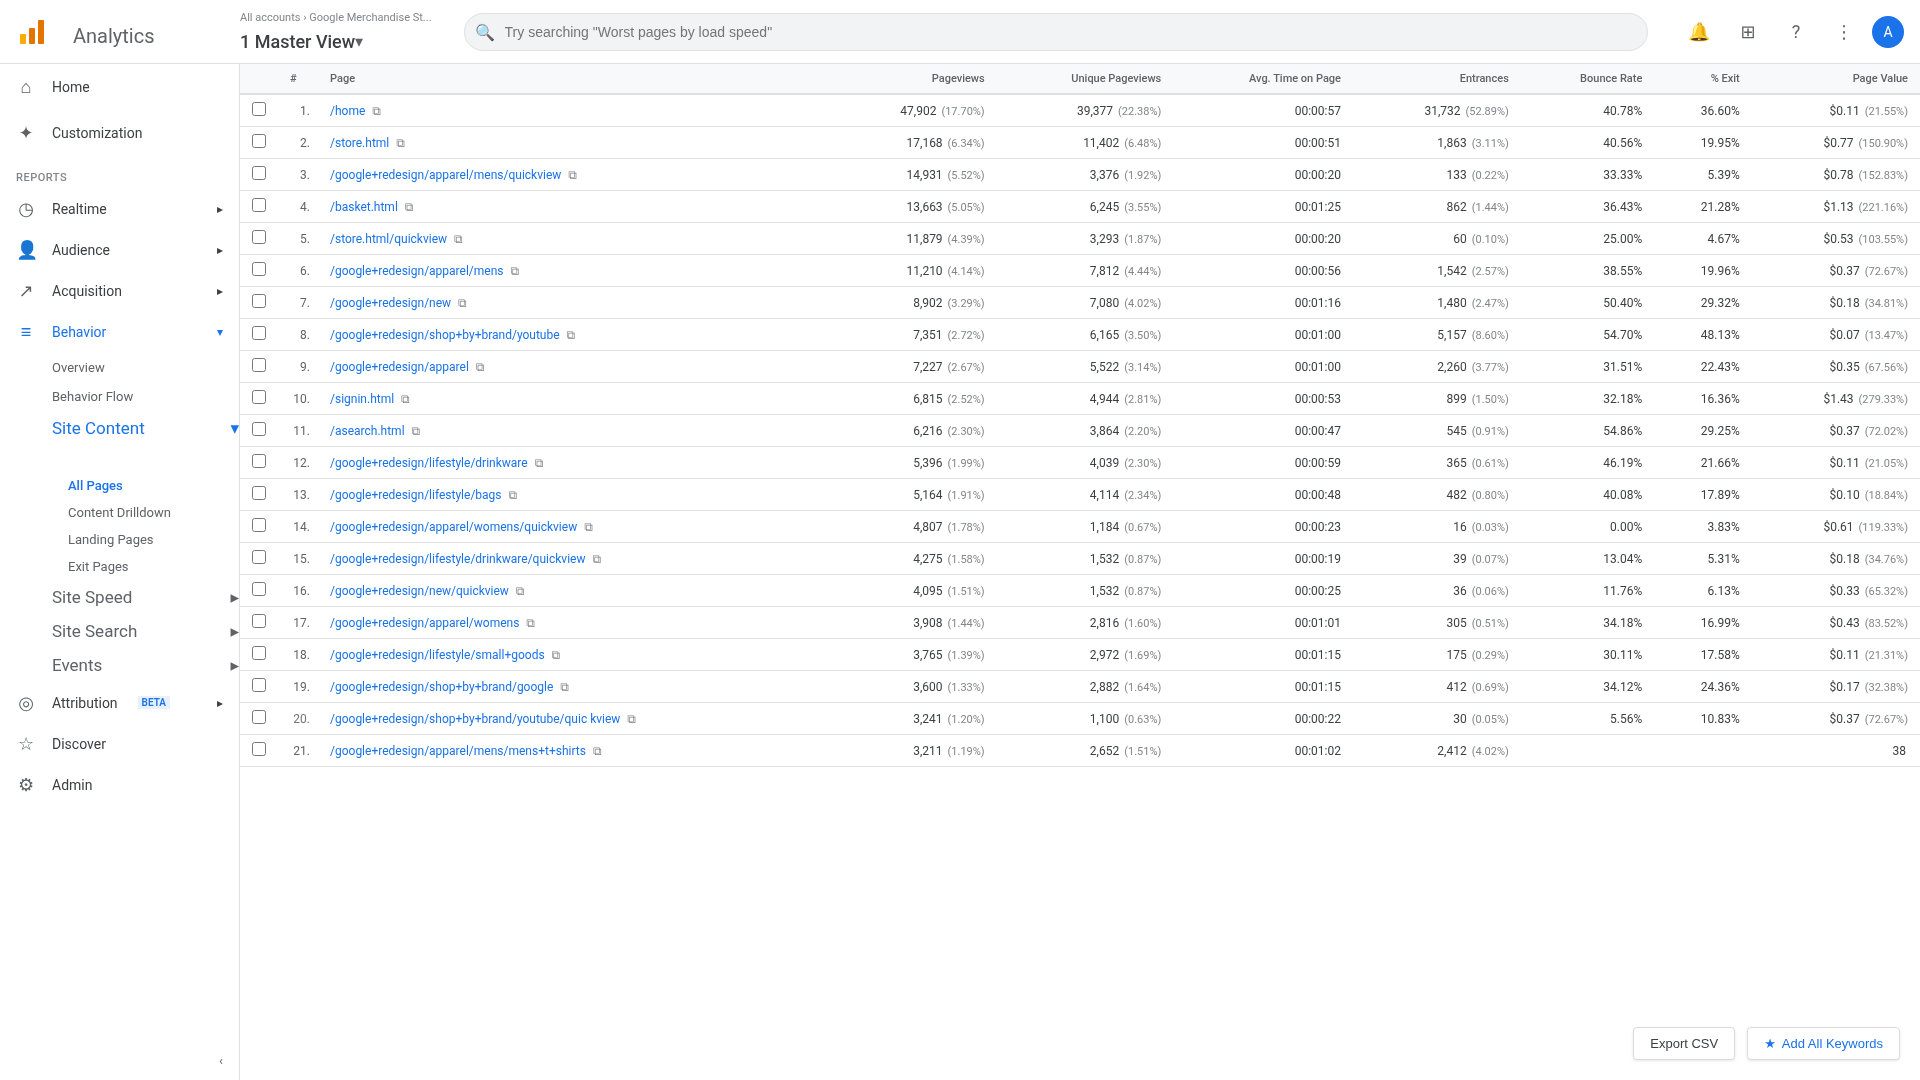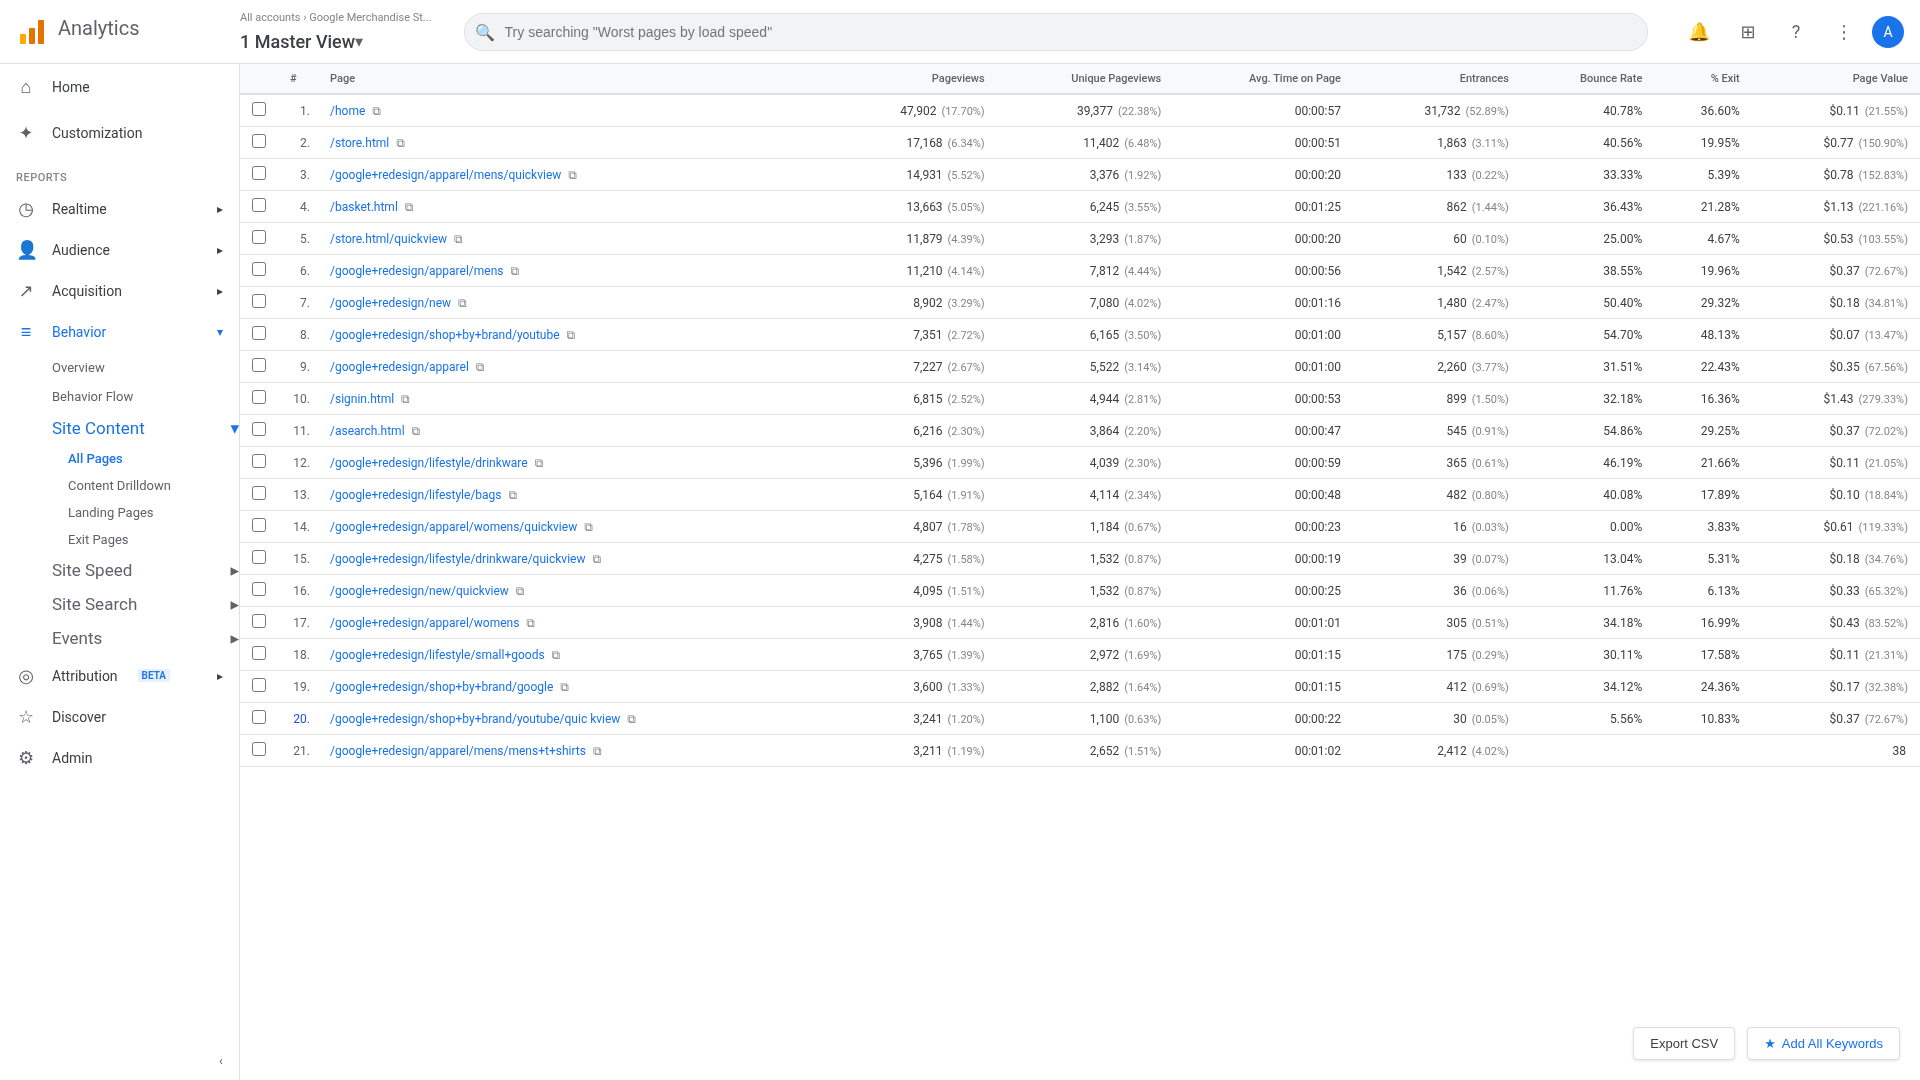--- a/index.html
+++ b/index.html
@@ -1,20 +1,20 @@
 <!DOCTYPE html>
 <html><head>
   <meta charset="utf-8">
   <style>
     * { box-sizing: border-box; margin: 0; padding: 0; }
     body { font-family: 'Roboto', Arial, sans-serif; font-size: 13px; color: #3c4043; background: #fff; display: flex; flex-direction: column; height: 1080px; overflow: hidden; }
 
     
     .topbar { display: flex; align-items: center; height: 64px; padding: 0 16px; border-bottom: 1px solid #e0e0e0; background: #fff; flex-shrink: 0; }
-    .logo-area { display: flex; align-items: flex-start; gap: 10px; min-width: 200px; }
+    .logo-area { display: flex; align-items: flex-end; gap: 25px; min-width: 200px; }
     .logo-icon { width: 32px; height: 32px; }
     .logo-text { font-size: 20px; color: #5f6368; font-weight: 400; }
     .breadcrumb-area { display: flex; flex-direction: column; margin-left: 24px; font-size: 12px; color: #5f6368; }
     .breadcrumb-top { font-size: 11px; color: #80868b; }
     .breadcrumb-main { font-size: 18px; color: #3c4043; font-weight: 500; display: flex; align-items: center; cursor: pointer; margin-top: 7px; }
     .dropdown-arrow { font-size: 16px; color: #5f6368; }
     .search-bar { flex: 1; margin: 0 32px; }
     .search-bar input { width: 100%; padding: 10px 16px 10px 40px; border: 1px solid #e0e0e0; border-radius: 24px; font-size: 14px; color: #3c4043; background: #f1f3f4; outline: none; }
     .search-wrapper { position: relative; }
     .search-icon-pos { position: absolute; left: 12px; top: 50%; transform: translateY(-50%); color: #5f6368; font-size: 16px; }
@@ -34,21 +34,21 @@
     .sidebar-group-header { display: flex; align-items: center; gap: 16px; padding: 10px 16px; cursor: pointer; color: #3c4043; font-size: 14px; }
     .sidebar-group-header.open { color: #1a73e8; }
     .sidebar-group-header .item-icon { font-size: 18px; color: #5f6368; width: 20px; text-align: center; }
     .sidebar-group-header.open .item-icon { color: #1a73e8; }
     .expand-icon { margin-left: auto; font-size: 12px; }
     .sidebar-children { padding-left: 52px; }
     .sidebar-child { padding: 7px 16px 7px 0; cursor: pointer; font-size: 13px; color: #5f6368; }
     .sidebar-child-group { }
     .sidebar-child-group-header { padding: 7px 0 7px 0; cursor: pointer; font-size: 17px; color: #5f6368; display: flex; align-items: center; justify-content: space-between; }
     .sidebar-child-group-header.open { color: #1a73e8; }
-    .sidebar-grandchildren { padding-left: 16px; }
+    .sidebar-grandchildren { padding-left: 16px; margin-top: 27px; }
     .sidebar-grandchild { padding: 6px 0; font-size: 13px; cursor: pointer; color: #5f6368; }
     .sidebar-grandchild.active { color: #1a73e8; font-weight: 500; }
     .beta-badge { font-size: 10px; background: #e8f0fe; color: #1a73e8; padding: 1px 4px; border-radius: 0; margin-left: 4px; font-weight: 600; }
     .collapse-btn { padding: 12px 16px; cursor: pointer; color: #5f6368; display: flex; justify-content: flex-end; }
 
     
     .content { flex: 1; overflow-y: auto; padding: 0; background: #fff; }
 
     
     .data-table { width: 100%; border-collapse: collapse; font-size: 12px; }
@@ -498,21 +498,21 @@
       <td>3,600 <span class="pct">(1.33%)</span></td>
       <td>2,882 <span class="pct">(1.64%)</span></td>
       <td>00:01:15</td>
       <td>412 <span class="pct">(0.69%)</span></td>
       <td>34.12%</td>
       <td>24.36%</td>
       <td>$0.17 <span class="pct">(32.38%)</span></td>
     </tr>
           <tr>
       <td><input type="checkbox" class="checkbox" style=""></td>
-      <td style="color:#1d4ed8;">20.</td>
+      <td style="color:#737373;">20.</td>
       <td>
         <span class="page-link">/google+redesign/shop+by+brand/youtube/quic kview</span>
         <span class="page-link-icon" title="Open">⧉</span>
       </td>
       <td>3,241 <span class="pct">(1.20%)</span></td>
       <td>1,100 <span class="pct">(0.63%)</span></td>
       <td>00:00:22</td>
       <td>30 <span class="pct">(0.05%)</span></td>
       <td>5.56%</td>
       <td>10.83%</td>

